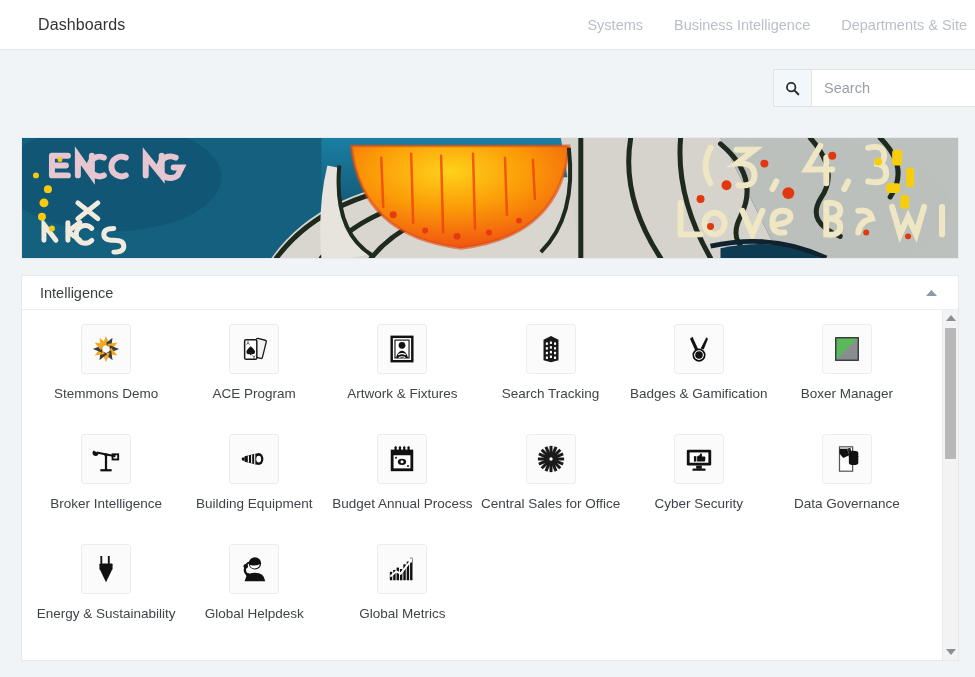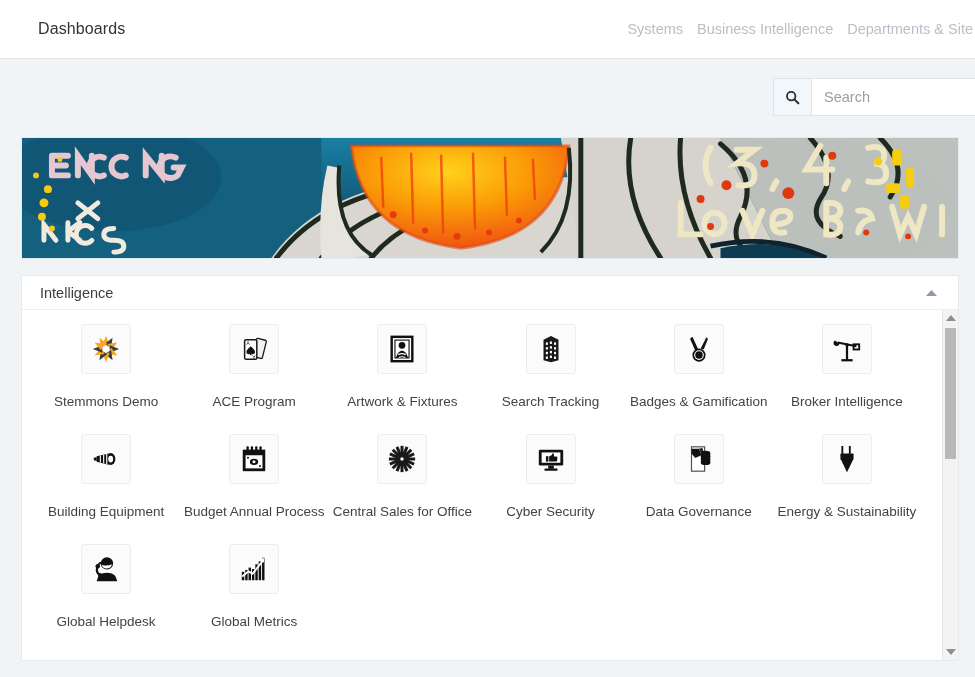--- a/index.html
+++ b/index.html
@@ -6,40 +6,40 @@
   html, body {
     margin: 0; padding: 0;
     width: 975px; height: 677px;
     overflow: hidden;
     font-family: "Liberation Sans", sans-serif;
     background: #f1f4f7;
   }
 
   
   .topbar {
-    height: 59px;
+    height: 50px;
     background: #ffffff;
     border-bottom: 1px solid #e3e6e9;
     display: flex;
     align-items: center;
     position: relative;
   }
   .brand {
     font-size: 16px;
     color: #333333;
     margin-left: 38px;
     letter-spacing: .1px;
   }
   .topnav {
     position: absolute;
     right: 0; top: 0; bottom: 0;
     display: flex;
     align-items: center;
-    gap: 14px;
-    padding-right: 10px;
+    gap: 31px;
+    padding-right: 16px;
     white-space: nowrap;
   }
   .topnav a {
     font-size: 14.5px;
     color: #b9bec7;
     text-decoration: none;
   }
   .topnav a:last-child { padding-right: 0; margin-right: -8px; }
 
   
@@ -127,21 +127,20 @@
     padding: 14px 18px 0 10px;
     width: 917px;
   }
   .app {
     display: flex;
     flex-direction: column;
     align-items: center;
     height: 110px;
     cursor: pointer;
     text-decoration: none;
-    gap: 8px;
   }
   .app-tile {
     width: 50px; height: 50px;
     background: #fbfbfb;
     border: 1px solid #ededed;
     border-radius: 3px;
     display: flex;
     align-items: center;
     justify-content: center;
   }
@@ -459,20 +458,30 @@
             <path d="M9 3 L15 16 L12 17.6 L6.4 5 Z" fill="#111"></path>
             <path d="M23 3 L17.6 15.4 L21 16.4 L25.6 5 Z" fill="#111"></path>
             <path d="M23.4 3.2 L17.4 14.6" stroke="#fff" stroke-width="1.2" fill="none"></path>
             <circle cx="16" cy="22.5" r="7" fill="#111"></circle>
             <circle cx="16" cy="22.5" r="4.6" fill="none" stroke="#fff" stroke-width="1.2"></circle>
           </svg>
         </span>
         <span class="app-label">Badges &amp; Gamification</span>
       </a>
 
+      <a class="app" href="#">
+        <span class="app-tile">
+          <svg width="30" height="30" viewBox="0 0 32 32">
+            <rect x="4" y="4" width="24" height="24" fill="#8a8d8f"></rect>
+            <path d="M4 4 L28 4 L4 28 Z" fill="#5cb85c"></path>
+            <rect x="4" y="4" width="24" height="24" fill="none" stroke="#2f2f2f" stroke-width="1.4"></rect>
+          </svg>
+        </span>
+        <span class="app-label">Boxer Manager</span>
+      </a>
 
       <a class="app" href="#">
         <span class="app-tile">
           <svg width="30" height="30" viewBox="0 0 32 32">
             <path d="M6 9 L26 13" stroke="#111" stroke-width="2.2" fill="none"></path>
             <path d="M16 11 L16 28" stroke="#111" stroke-width="2.4" fill="none"></path>
             <path d="M10 28 L22 28" stroke="#111" stroke-width="2.4" fill="none"></path>
             <path d="M3 7 a3.2 3.2 0 1 0 5 3 Z" fill="#111"></path>
             <rect x="23" y="11" width="6" height="5.5" fill="none" stroke="#111" stroke-width="2"></rect>
             <circle cx="16" cy="11.6" r="1.8" fill="#111"></circle>

